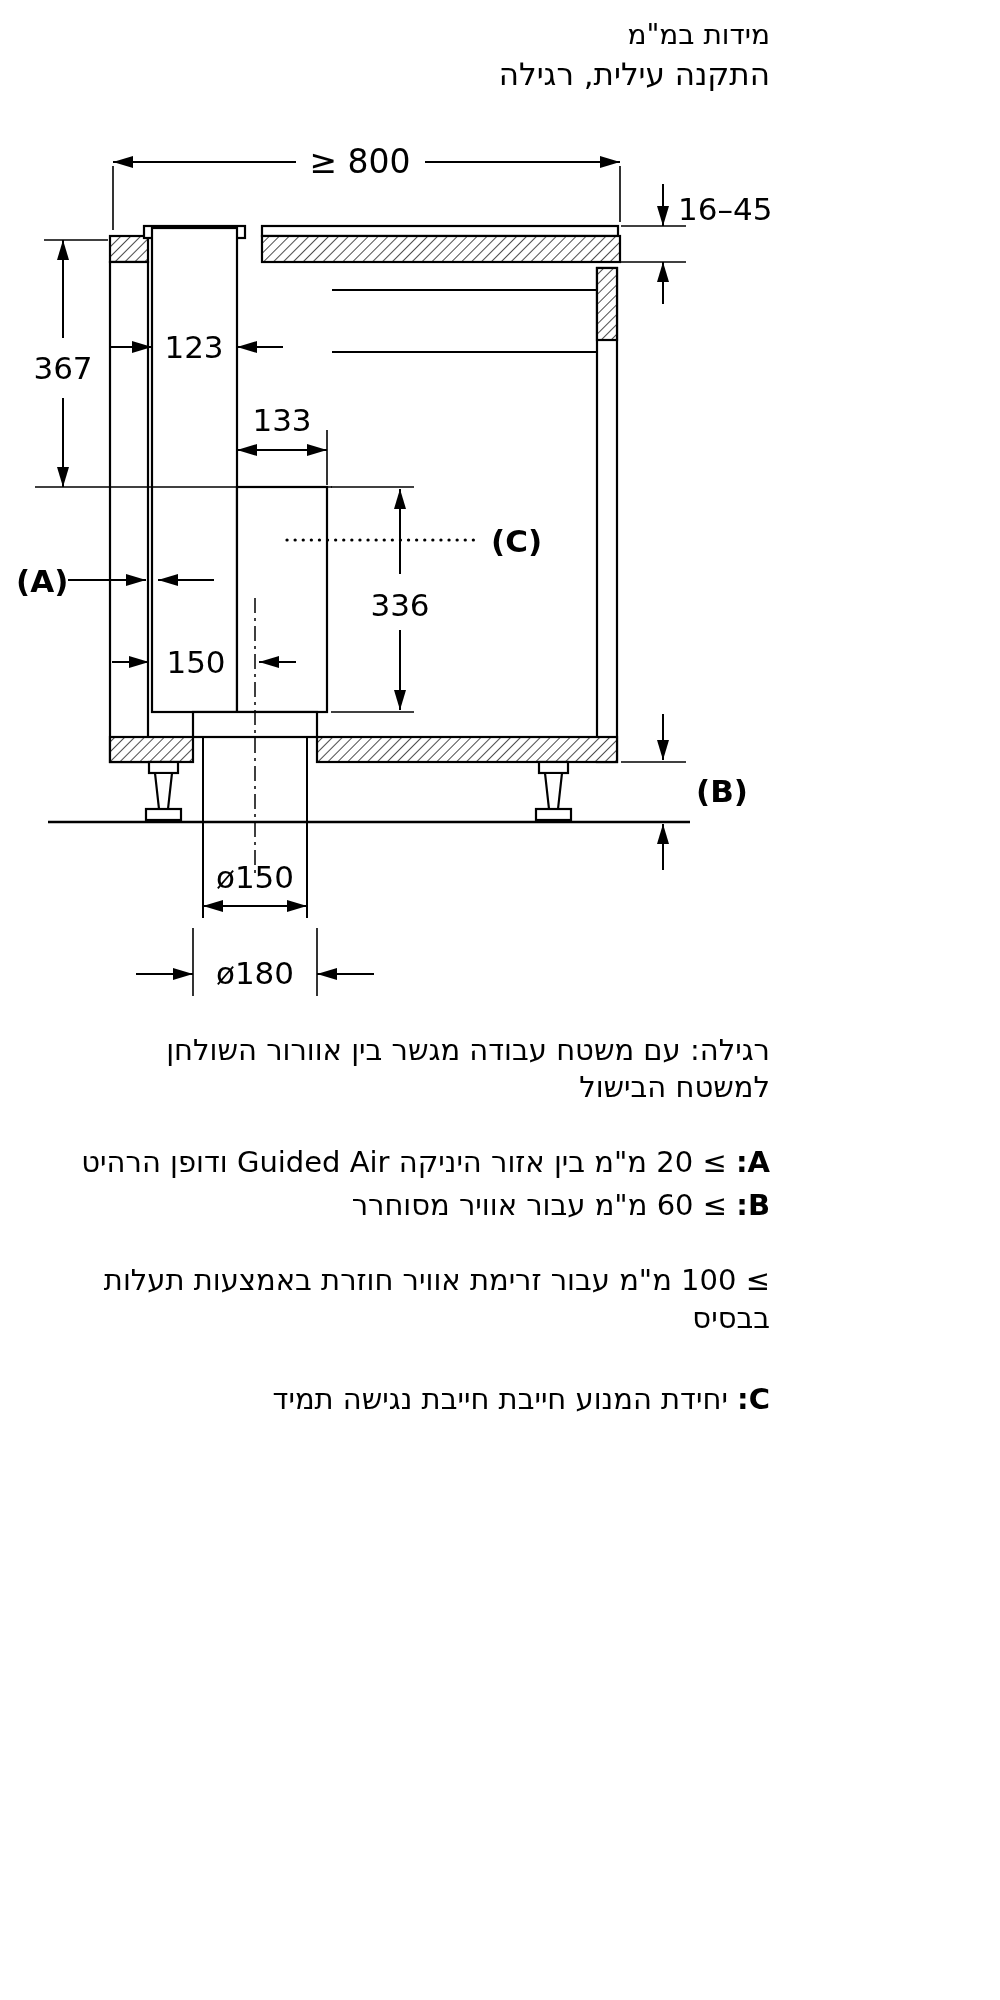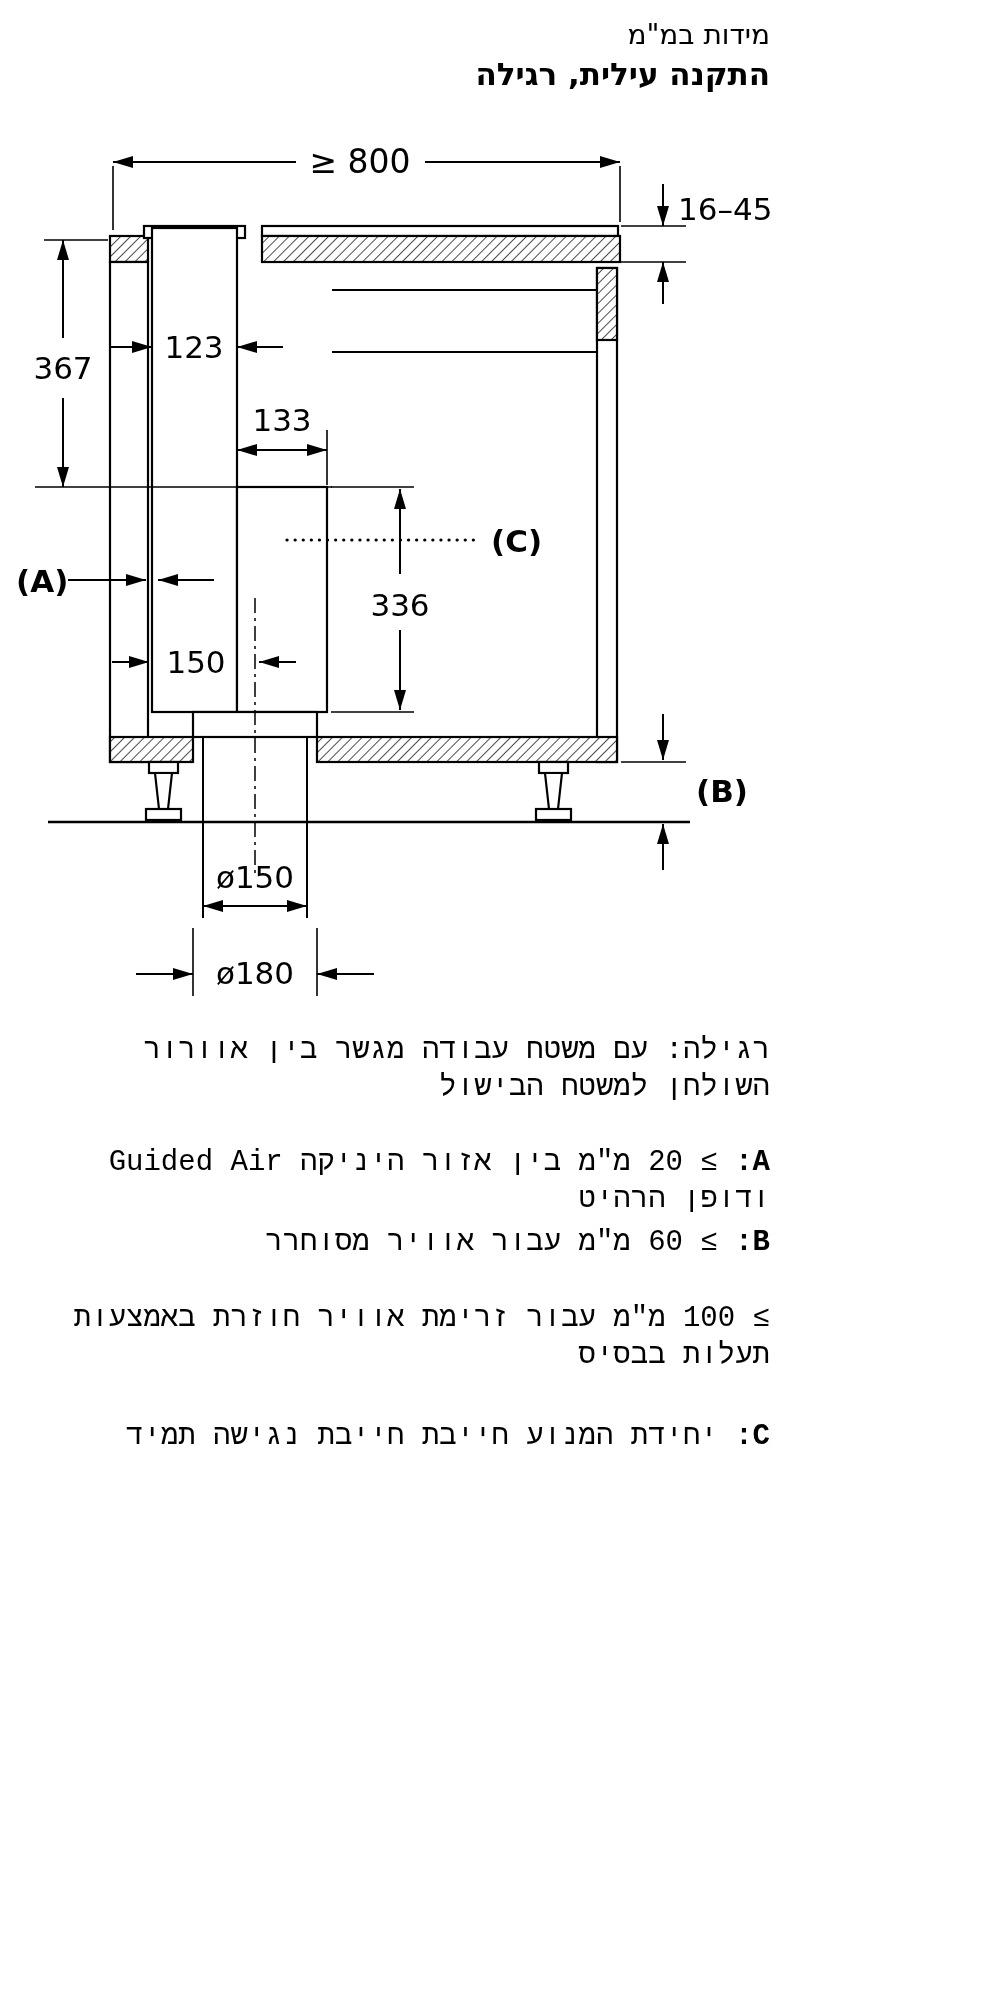--- a/index.html
+++ b/index.html
@@ -2,29 +2,29 @@
 <html><head>
 <meta charset="utf-8">
 <style>
   * { margin:0; padding:0; box-sizing:border-box; }
   html,body { background:#ffffff; }
   body { width:1000px; height:2000px; position:relative; overflow:hidden;
          font-family:"DejaVu Sans","Liberation Sans",sans-serif; color:#000; }
 
   .hdr { position:absolute; top:16px; right:230px; text-align:right; direction:rtl; }
   .hdr .l1 { font-size:28px; line-height:1.35; }
-  .hdr .l2 { font-size:31px; font-weight:bold; line-height:1.3; }
+  .hdr .l2 { font-size:31px; font-weight:normal; line-height:1.3; }
 
   svg.fig { position:absolute; top:0; left:0; }
   svg text { font-family:"DejaVu Sans","Liberation Sans",sans-serif; font-size:31px; fill:#000; stroke:none; }
   svg text.lbl { font-weight:bold; }
   svg text.big { font-size:33px; }
 
   .notes { position:absolute; top:1032px; right:230px; width:700px;
-           direction:rtl; text-align:right; font-size:29px; line-height:1.28;font-family:Liberation Mono, monospace; }
+           direction:rtl; text-align:right; font-size:29px; line-height:1.28; }
   .notes p { margin:0 0 38px; }
   .notes p.tight { margin-bottom:6px; }
   .notes p.wide { margin-bottom:44px; }
   .pfx { font-weight:bold; unicode-bidi:isolate; }
 </style>
 </head>
 <body>
 
 <div class="hdr">
   <div class="l1">מידות במ"מ</div>

